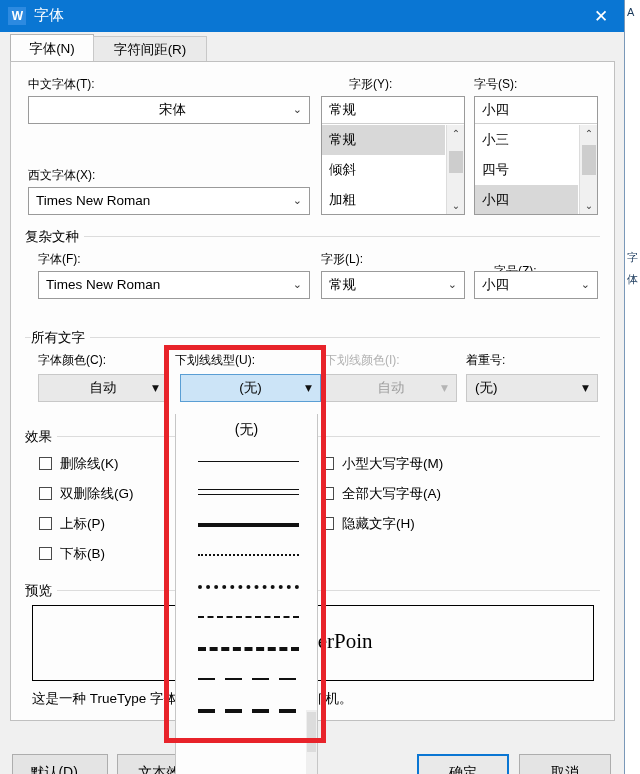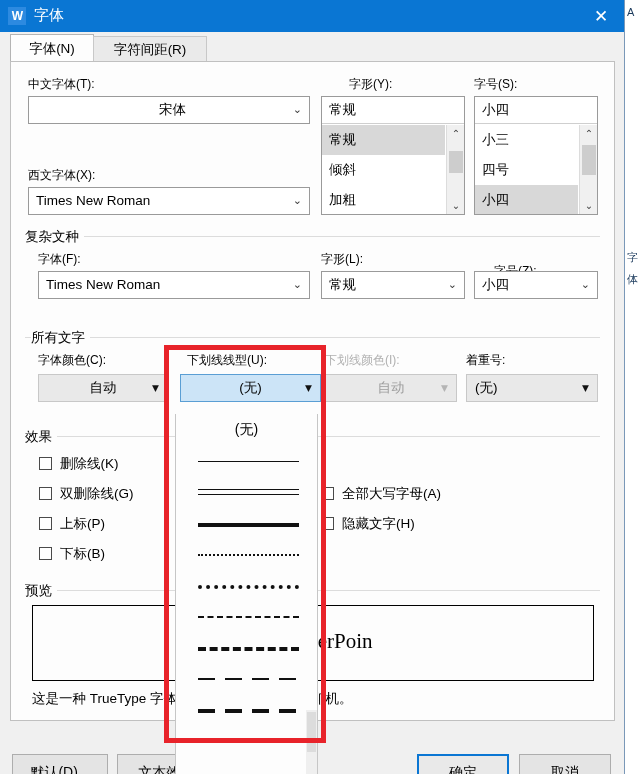--- a/index.html
+++ b/index.html
@@ -254,21 +254,21 @@
 
     <div class="group-title" style="left:20px;top:267px;">所有文字</div>
     <div class="group-line" style="left:14px;top:275px;width:575px;"></div>
 
     <div class="lbl" style="left:27px;top:290px;">字体颜色(C):</div>
     <div class="fcombo" style="left:27px;top:312px;width:130px;">
       <span>自动</span>
       <span class="tri">▼</span>
     </div>
 
-    <div class="lbl" style="left:176px;top:290px;">下划线线型(U):</div>
+    <div class="lbl" style="left:164px;top:290px;">下划线线型(U):</div>
     <div class="fcombo focused" style="left:169px;top:312px;width:141px;">
       <span>(无)</span>
       <span class="tri">▼</span>
     </div>
 
     <div class="lbl" style="left:314px;top:290px;color:#b0b0b0;">下划线颜色(I):</div>
     <div class="fcombo disabled" style="left:314px;top:312px;width:132px;">
       <span>自动</span>
       <span class="tri">▼</span>
     </div>
@@ -288,20 +288,23 @@
     <div class="cbrow" style="left:28px;top:423px;">
       <span class="cbox"></span><span>双删除线(G)</span>
     </div>
     <div class="cbrow" style="left:28px;top:453px;">
       <span class="cbox"></span><span>上标(P)</span>
     </div>
     <div class="cbrow" style="left:28px;top:483px;">
       <span class="cbox"></span><span>下标(B)</span>
     </div>
 
+    <div class="cbrow" style="left:310px;top:393px;">
+      <span class="cbox"></span><span>小型大写字母(M)</span>
+    </div>
     <div class="cbrow" style="left:310px;top:423px;">
       <span class="cbox"></span><span>全部大写字母(A)</span>
     </div>
     <div class="cbrow" style="left:310px;top:453px;">
       <span class="cbox"></span><span>隐藏文字(H)</span>
     </div>
 
     <div class="group-title" style="left:14px;top:520px;">预览</div>
     <div class="group-line" style="left:14px;top:528px;width:575px;"></div>
 

